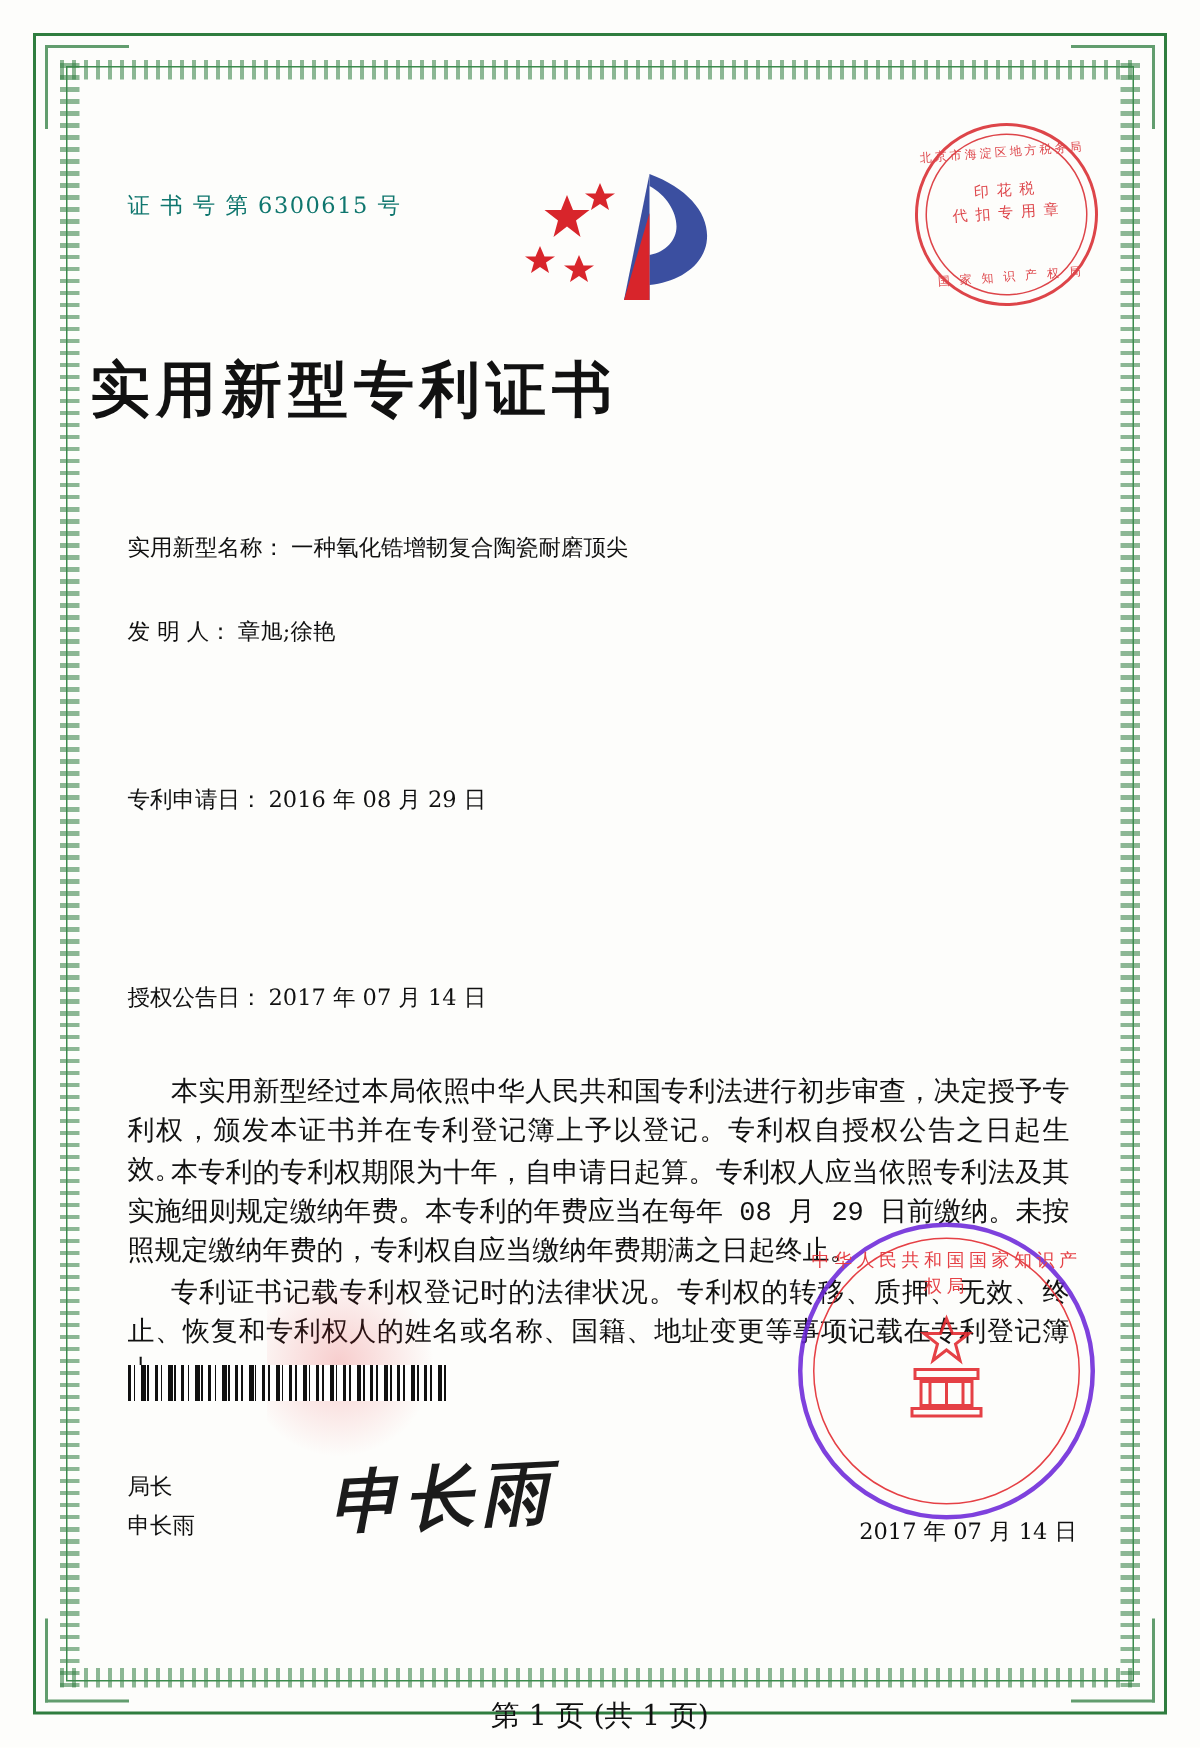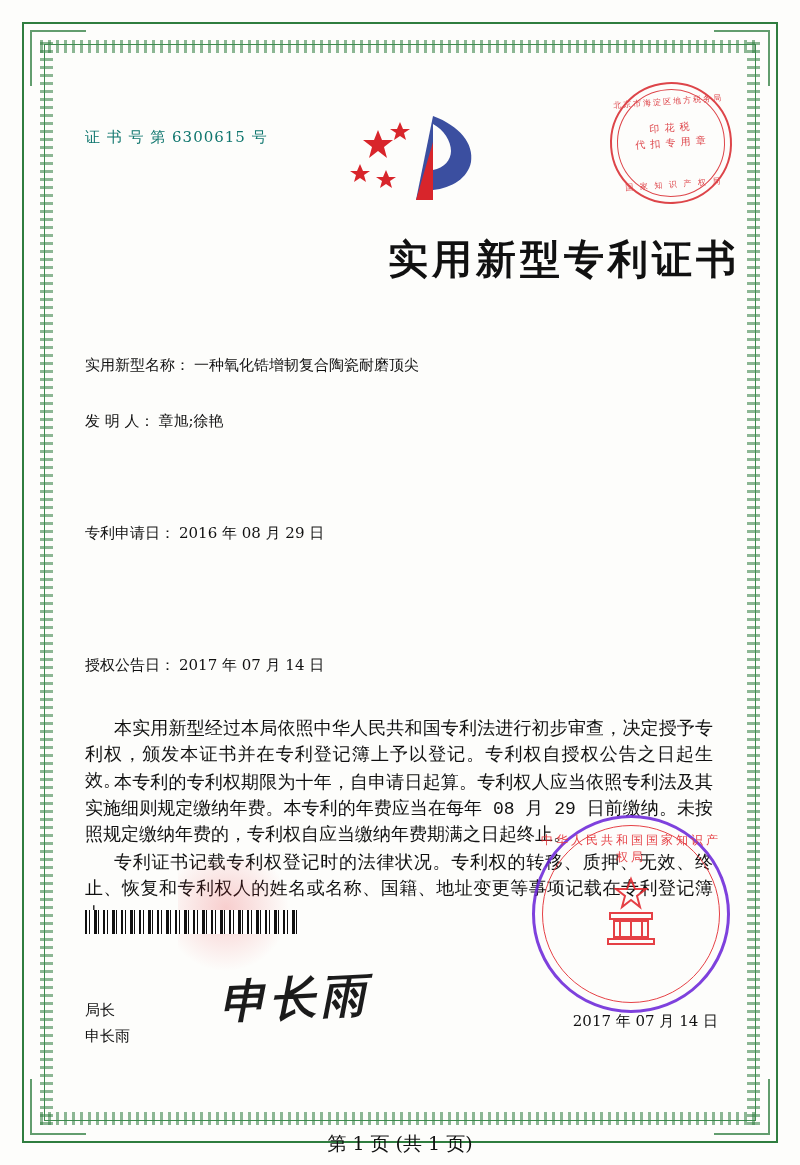--- a/index.html
+++ b/index.html
@@ -124,21 +124,21 @@
     line-height: 15px;
     letter-spacing: 1px;
     font-family: "DejaVu Serif", "Liberation Serif", serif;
   }
 
   h1.title {
     position: absolute;
     left: 0; right: 0;
     top: 172px;
     margin: 0;
-    text-align: right;
+    text-align: left;
     font-size: 40px;
     font-weight: bold;
     letter-spacing: 4px;
     color: #111;
     font-family: "DejaVu Serif", "Liberation Serif", serif;
   }
 
   .field {
     position: absolute;
     left: 25px;
@@ -180,21 +180,21 @@
     width: 215px;
     height: 24px;
     background: repeating-linear-gradient(90deg,
       #111 0 2px, #fff 2px 4px, #111 4px 5px, #fff 5px 9px,
       #111 9px 12px, #fff 12px 13px, #111 13px 14px, #fff 14px 18px);
   }
 
   .signature-block {
     position: absolute;
     left: 25px;
-    top: 937px;
+    top: 918px;
     font-size: 15px;
     line-height: 26px;
     color: #111;
     font-family: "DejaVu Serif", "Liberation Serif", serif;
   }
   .handwriting {
     position: absolute;
     left: 160px;
     top: 908px;
     font-size: 46px;

